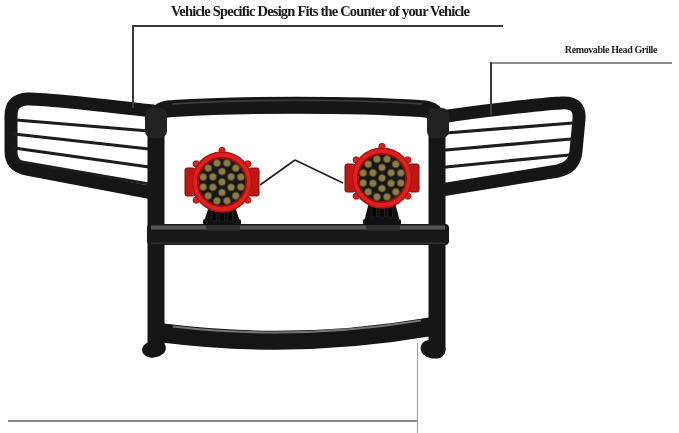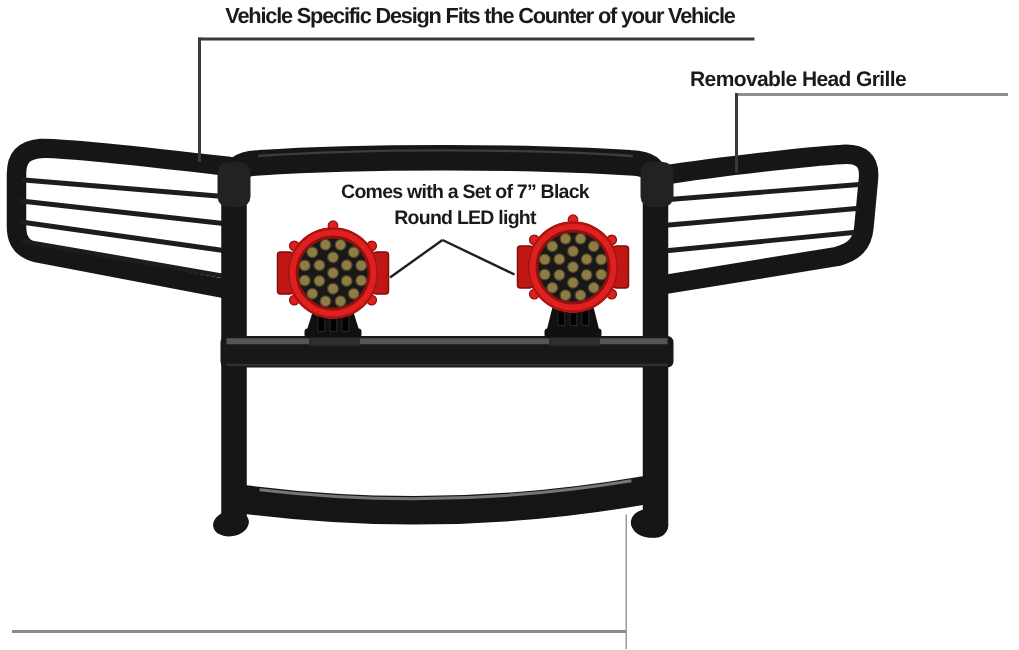--- a/index.html
+++ b/index.html
@@ -1,19 +1,19 @@
 <!DOCTYPE html>
 <html style="--background: #ffffff; --text: #1a1a1a; --guard-black: #161616; --bezel-red: #e0201e; --bezel-red-dark: #a81512; --led-amber: #8e7c46; --led-face: #181818; --leader-line: #3a3a3a; --leader-line-light: #9a9a9a;"><head>
 <meta charset="utf-8">
 <style>
   html,body { margin:0; padding:0; background:#fff; }
   .canvas {
     position:relative; width:679px; height:433px;
     background:var(--background,#fff);
-    font-family:Liberation Sans, sans-serif;
+    font-family:Liberation Serif, serif;
     color:var(--text,#1a1a1a);
     overflow:hidden;
   }
   svg { position:absolute; left:0; top:0; }
 
   
   .tube   { fill:none; stroke:var(--guard-black,#161616); stroke-width:13; stroke-linecap:round; stroke-linejoin:round; }
   .frame  { fill:none; stroke:var(--guard-black,#161616); stroke-width:17; stroke-linecap:round; stroke-linejoin:round; }
   .slat   { fill:none; stroke:#1d1d1d; stroke-width:3.2; stroke-linecap:round; }
   .sheen  { fill:none; stroke:#474747; stroke-width:1.6; opacity:.8; }
@@ -28,21 +28,21 @@
   .nub        { fill:var(--bezel-red,#e0201e); stroke:#8f100e; stroke-width:.8; }
   .bracket    { fill:#c01714; stroke:#7e0d0b; stroke-width:1; }
   .mount      { fill:#101010; }
   .rib        { fill:#000; stroke:#2d2d2d; stroke-width:.6; }
 
   .vline-callout { stroke:#1f1f1f; stroke-width:1.6; }
 
   
   .ann { position:absolute; font-weight:bold; }
   .ann-top    { left:110px; top:3px;  width:420px; text-align:center; font-size:14.5px; letter-spacing:-0.8px; }
-  .ann-right  { left:460px; top:44px; width:184px; text-align:left; font-size:14px;  letter-spacing:-0.4px; }
+  .ann-right  { left:473px; top:44px; width:184px; text-align:right; font-size:10px;  letter-spacing:-0.4px; }
   .ann-center { left:200px; top:119px;width:220px; text-align:center; font-size:13px;  letter-spacing:-0.5px; line-height:17px; }
   .ann-bottom { left:12px;  top:399px; font-size:12px; letter-spacing:-0.5px; white-space:nowrap; }
 
   
   .rule { position:absolute; }
   .rule-top-underline   { left:132px; top:25px;  width:371px; height:1.5px; background:var(--leader-line,#3a3a3a); }
   .rule-top-vertical    { left:132px; top:25px;  width:1.5px; height:83px;  background:var(--leader-line,#3a3a3a); }
   .rule-right-underline { left:490px; top:62px;  width:182px; height:1.5px; background:#8f8f8f; }
   .rule-right-vertical  { left:490px; top:62px;  width:1.5px; height:53px;  background:var(--leader-line,#3a3a3a); }
   .rule-bottom-vertical { left:417px; top:343px; width:1.2px; height:90px;  background:var(--leader-line-light,#999); }
@@ -177,21 +177,17 @@
   </svg>
 
   <div class="ann ann-top">Vehicle Specific Design Fits the Counter of your Vehicle</div>
   <div class="rule rule-top-underline"></div>
   <div class="rule rule-top-vertical"></div>
 
   <div class="ann ann-right">Removable Head Grille</div>
   <div class="rule rule-right-underline"></div>
   <div class="rule rule-right-vertical"></div>
 
-  <div class="ann ann-center">
-    <div>Comes with a Set of 7” Black</div>
-    <div>Round LED light</div>
-  </div>
 
   <div class="rule rule-bottom-underline"></div>
   <div class="rule rule-bottom-vertical"></div>
 
 </div>
 
 </body></html>

